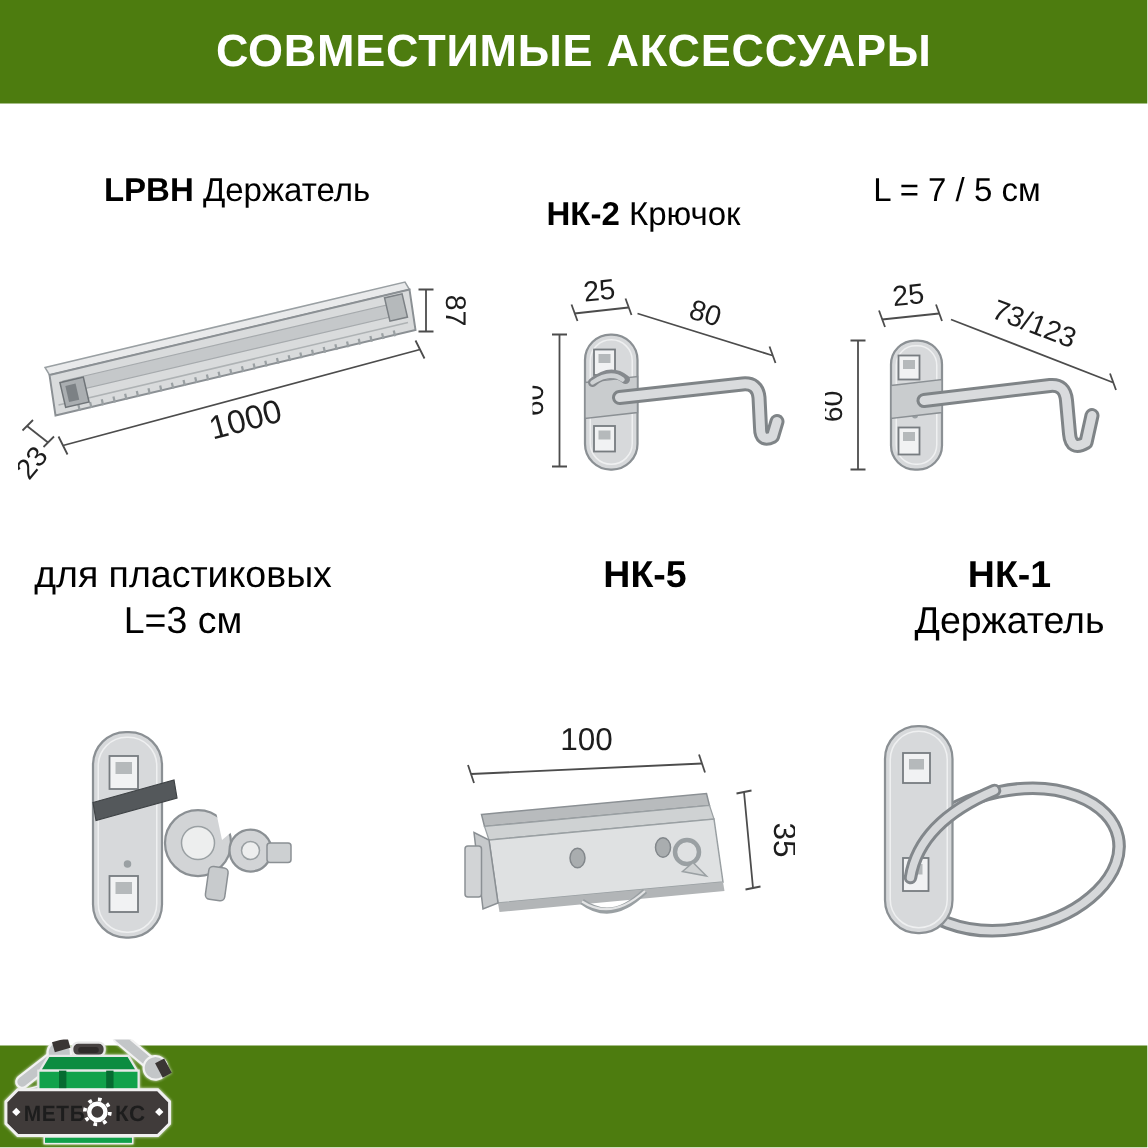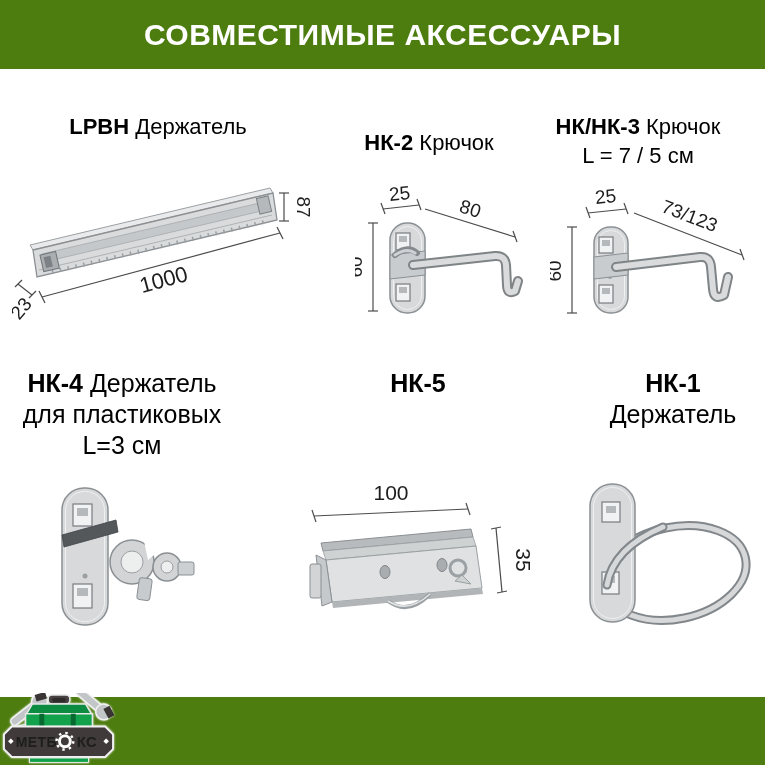--- a/index.html
+++ b/index.html
@@ -43,21 +43,20 @@
 
 <div class="label r1" style="left:38px;top:112px;width:240px">
   <div><b>LPBH</b> <span>Держатель</span></div>
 </div>
 
 <div class="label r1" style="left:329px;top:128px;width:200px">
   <div><b>НК-2</b> <span>Крючок</span></div>
 </div>
 
 <div class="label r1" style="left:523px;top:112px;width:230px">
-  <div><b>НК/НК-3</b> <span>Крючок</span></div>
   <div>L = 7 / 5 см</div>
 </div>
 
 <svg class="drawing" style="left:12px;top:185px" width="300" height="140" viewBox="0 0 300 140">
   <polygon points="18,60 258,3 261,8 21,65" fill="#e9eaeb" stroke="#9aa0a3" stroke-width="1"></polygon>
   <polygon points="21,65 261,8 265,35 25,92" fill="#d9dbdc" stroke="#8b9094" stroke-width="1.3"></polygon>
   <polygon points="30,69 256,16 258,24 32,77" fill="#c5c8ca" stroke="#a6aaad" stroke-width="0.8"></polygon>
   <line x1="27" y1="85" x2="260" y2="30" stroke="#aeb2b4" stroke-width="1"></line>
   <line x1="40" y1="87" x2="252" y2="37" stroke="#9aa0a3" stroke-width="4" stroke-dasharray="1.5,6.5"></line>
   <g transform="rotate(-13 38 78)">
@@ -128,26 +127,25 @@
   <rect x="52" y="55" width="8" height="6" fill="#b5b9bb"></rect>
   <rect class="slot" x="49" y="100" width="14" height="18"></rect>
   <rect x="52" y="103" width="8" height="6" fill="#b5b9bb"></rect>
   <circle cx="60" cy="92" r="2" fill="#9aa0a3"></circle>
   <polygon class="metal2" points="44,72 78,68 78,90 44,94"></polygon>
   <path class="rodA" d="M66,82 L150,72 Q160,71 161,82 L163,104 Q164,116 174,110 L178,92"></path>
   <path class="rodB" d="M66,82 L150,72 Q160,71 161,82 L163,104 Q164,116 174,110 L178,92"></path>
 </svg>
 
 <div class="label r2" style="left:2px;top:368px;width:240px">
-  <div><b>НК-4</b> <span>Держатель</span></div>
   <div>для пластиковых</div>
   <div>L=3 см</div>
 </div>
 
-<div class="label r2" style="left:288px;top:368px;width:260px">
+<div class="label r2" style="left:300px;top:368px;width:260px">
   <div><b>НК-5</b></div>
 </div>
 
 <div class="label r2" style="left:573px;top:368px;width:200px">
   <div><b>НК-1</b></div>
   <div>Держатель</div>
 </div>
 
 <svg class="drawing" style="left:40px;top:478px" width="165" height="155" viewBox="0 0 165 155">
   <rect class="metal" x="22" y="10" width="46" height="137" rx="22"></rect>

